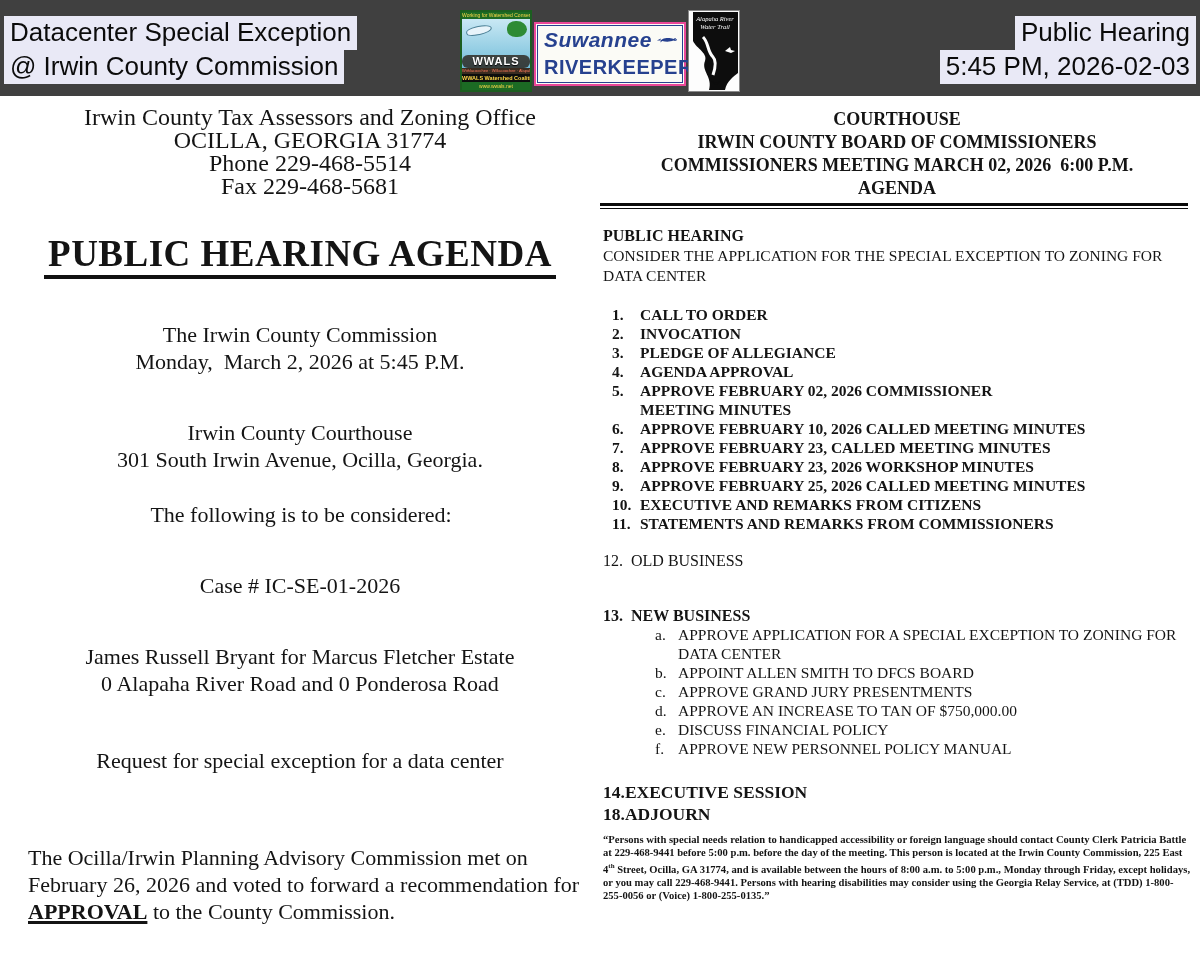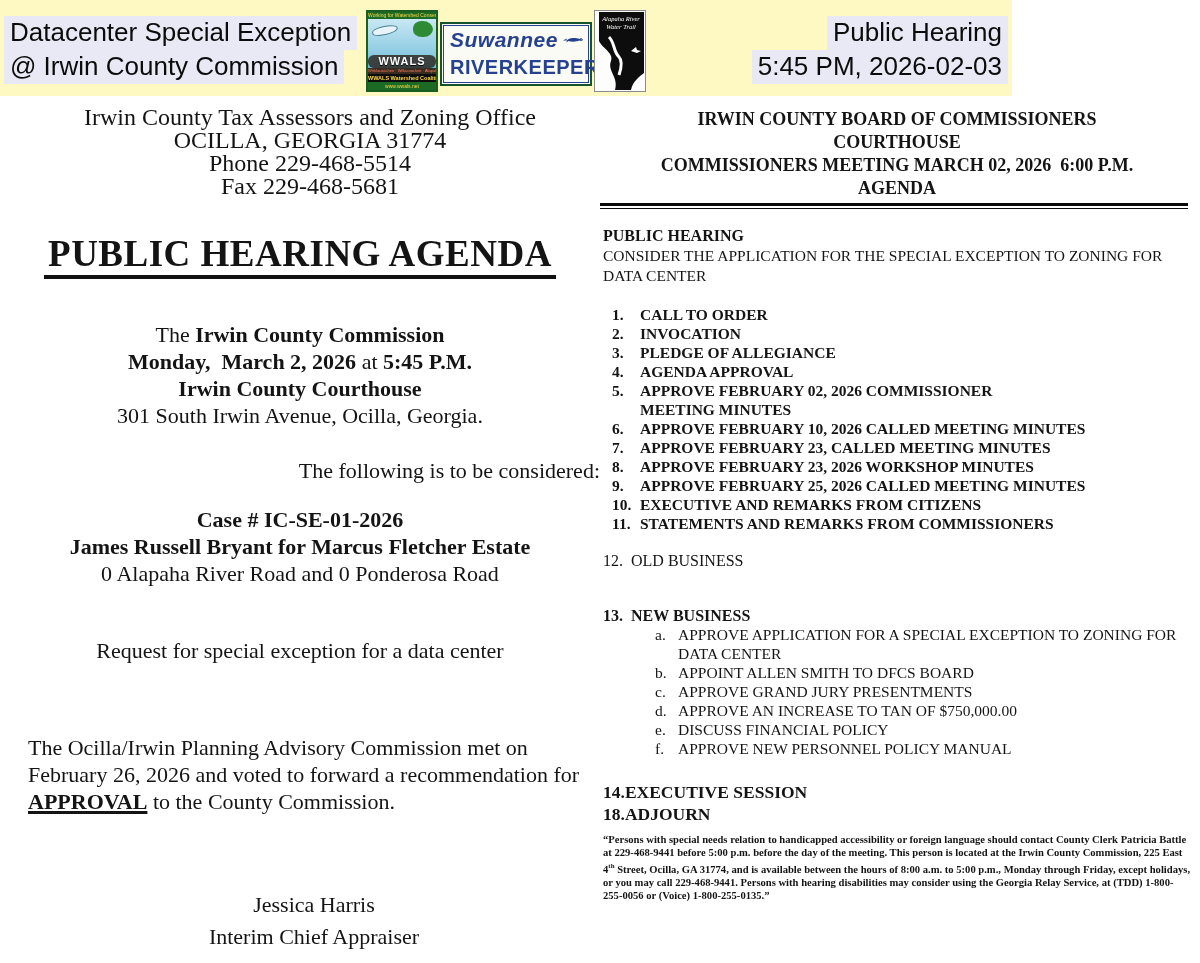--- a/index.html
+++ b/index.html
@@ -2,21 +2,21 @@
 <html><head>
 <meta charset="utf-8">
 <style>
   * { margin:0; padding:0; box-sizing:border-box; }
   html,body { background:#ffffff; }
   .page {
     position:relative; width:1200px; height:963px; background:#ffffff;
     overflow:hidden; font-family:"Liberation Serif", serif; color:#141414;
   }
   
-  .topbar { position:absolute; top:0; left:0; width:1012px; height:96px; background:#fef9c3; }
+  .topbar { position:absolute; top:0; left:0; width:1200px; height:96px; background:#404040; }
   .title-left { position:absolute; left:4px; top:16px; text-align:left;
     font-family:"Liberation Sans", sans-serif; font-size:26px; line-height:33px; color:#0b0b0b; }
   .title-right { position:absolute; right:4px; top:16px; text-align:right;
     font-family:"Liberation Sans", sans-serif; font-size:26px; line-height:33px; color:#0b0b0b; }
   .hl { display:inline-block; background:#e9e9f6; padding:0 6px 1px 6px; }
   .logos { position:absolute; left:50%; top:10px; transform:translateX(-50%);
     display:flex; align-items:flex-start; }
   
   .logo-wwals { width:72px; height:82px; background:#2f7d32; border:2px solid #1c5e20;
     display:flex; flex-direction:column; overflow:hidden;
@@ -26,45 +26,45 @@
   .ww-tree { position:absolute; right:3px; top:2px; width:20px; height:16px; background:#2e8b34; border-radius:50% 60% 55% 50%; }
   .ww-fish { position:absolute; left:4px; top:7px; width:26px; height:9px; background:#e8f4fa; border:1px solid #4a7f95; border-radius:50% 60% 60% 50%; transform:rotate(-12deg); }
   .ww-name { position:absolute; left:0; right:0; bottom:0; text-align:center; color:#ffffff;
     font-weight:bold; font-size:11px; line-height:13px; background:rgba(40,30,20,.78);
     text-shadow:0 1px 1px #000; letter-spacing:1px;border-radius:6px; }
   .ww-rivers { background:#3a2c20; color:#ff7a5c; font-size:4px; line-height:6px; text-align:center; white-space:nowrap; overflow:hidden; }
   .ww-band1 { background:#0d0d0d; color:#ffd94a; font-size:5.5px; line-height:8px; text-align:center; font-weight:bold; white-space:nowrap; overflow:hidden; }
   .ww-band2 { background:#1c6b24; color:#ffd94a; font-size:5px; line-height:8px; text-align:center; white-space:nowrap; overflow:hidden; }
   
   .logo-rk { width:152px; height:64px; margin:12px 0 0 2px; background:#fbfbf6;
-    border:2px solid #14532d; box-shadow:inset 0 0 0 1px #fbfbf6, inset 0 0 0 2px #26418f;
+    border:2px solid #ec4899; box-shadow:inset 0 0 0 1px #fbfbf6, inset 0 0 0 2px #26418f;
     padding:4px 6px 0 8px; font-family:"Liberation Sans", sans-serif; color:#26418f; }
   .rk-line1 { display:flex; align-items:center; }
   .rk-suwannee { font-style:italic; font-weight:bold; font-size:21px; line-height:24px; letter-spacing:.5px; }
   .rk-fish { margin-left:4px; }
   .rk-line2 { font-weight:bold; font-size:20px; line-height:24px; letter-spacing:.5px; white-space:nowrap; }
   .rk-reg { font-size:8px; vertical-align:super; }
   
   .logo-arwt { width:52px; height:82px; margin-left:2px; background:#fdfdfd; border:1px solid #8a8a8a; }
   
   .left-doc { position:absolute; left:0; top:106px; width:600px; text-align:center;
     font-size:22px; line-height:27px; }
   .addr { font-size:24px; line-height:23px;padding-left:20px; }
   .l-title { margin-top:36px; }
   .l-title span { display:inline-block; font-weight:bold; font-size:37px; line-height:40px;
     letter-spacing:.5px; border-bottom:4px solid #111; padding:0 4px 1px 4px; }
   .l-commission { margin-top:42px; }
   .pre { white-space:pre-wrap; }
-  .l-considered { margin-top:28px; text-align:right; padding-left:2px; }
+  .l-considered { margin-top:28px; text-align:center; padding-left:2px; }
   .l-case { margin-top:22px; }
   .l-request { margin-top:50px; }
   .l-para { margin:70px 0 0 28px; width:576px; text-align:left; }
   .l-para b u { text-decoration-thickness:2.5px; }
   .l-sig { margin:74px 0 0 28px; text-align:center; line-height:32px; }
-  .bold { font-weight:bold; }
+  .bold { font-weight:normal;margin-top:44px; }
   
   .right-doc { position:absolute; left:600px; top:108px; width:594px; font-size:15.5px; }
   .r-header { text-align:center; font-weight:bold; font-size:18px; line-height:23px; }
   .r-rule { margin-top:3px; width:588px; height:6px; border-top:3px solid #0a0a0a; border-bottom:1px solid #0a0a0a; }
   .r-ph-label { margin-top:17px; font-weight:bold; font-size:16px; line-height:20px; padding-left:3px; }
   .r-ph-text { font-size:15.5px; line-height:20px; width:582px; padding-left:3px; }
   .r-items-head { margin-top:29px; font-weight:bold; font-size:16px; padding-left:3px; }
   .r-items { margin-top:19px; }
   .item-row { display:flex; font-weight:bold; font-size:15.5px; line-height:19px; padding-left:12px; }
   .item-num { min-width:20px; margin-right:8px; text-align:left; }
@@ -165,22 +165,22 @@
     <p class="l-para"><span>The Ocilla/Irwin Planning Advisory Commission met on February 26, 2026 and voted to forward a recommendation for </span><b><u>APPROVAL</u></b><span> to the County Commission.</span></p>
 
     <div class="l-sig">
       <div>Jessica Harris</div>
       <div>Interim Chief Appraiser</div>
     </div>
   </section>
 
   <section class="right-doc">
     <div class="r-header">
+      <div>COURTHOUSE</div>
       <div>IRWIN COUNTY BOARD OF COMMISSIONERS</div>
-      <div>COURTHOUSE</div>
       <div class="pre">COMMISSIONERS MEETING MARCH 02, 2026  6:00 P.M.</div>
       <div>AGENDA</div>
     </div>
     <div class="r-rule"></div>
 
     <div class="r-ph-label">PUBLIC HEARING</div>
     <div class="r-ph-text">CONSIDER THE APPLICATION FOR THE SPECIAL EXCEPTION TO ZONING FOR DATA CENTER</div>
 
 
     <div class="r-items">

